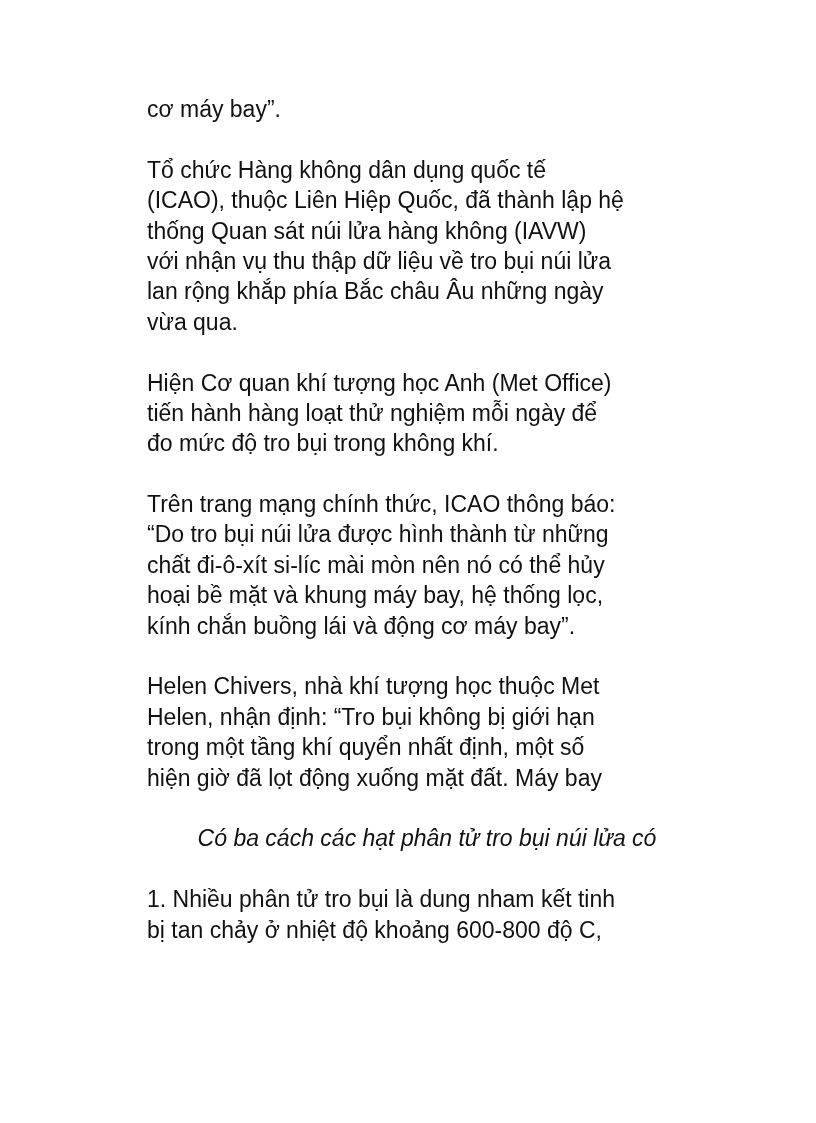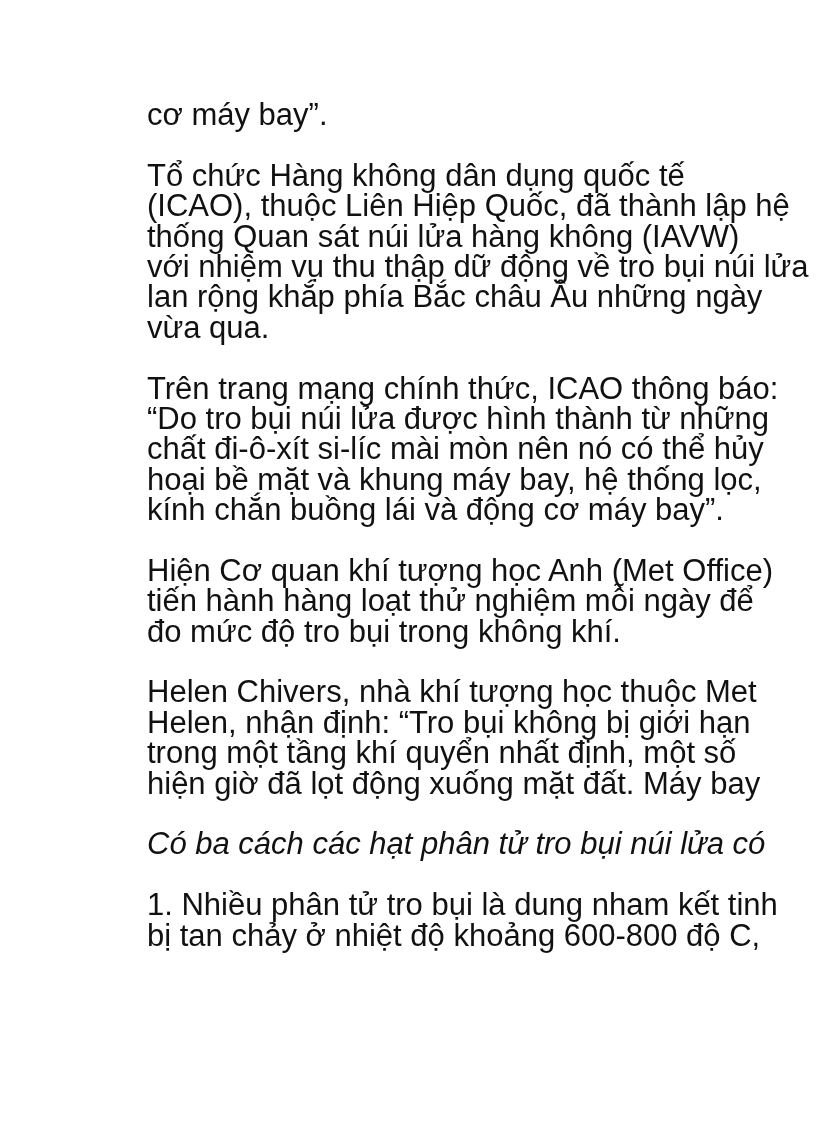--- a/index.html
+++ b/index.html
@@ -1,54 +1,54 @@
 <!DOCTYPE html>
 <html><head>
 <meta charset="utf-8">
 <style>
   html, body { margin: 0; padding: 0; background: #ffffff; }
   body { width: 816px; height: 1123px; position: relative; overflow: hidden; }
   .page {
     position: absolute; left: 147px; top: 94px; width: 560px;
     font-family: "Liberation Sans", sans-serif;
-    font-size: 31px; line-height: 30.4px; color: #111111; margin-top: 6px;
+    font-size: 23px; line-height: 30.4px; color: #111111;
   }
   .line { display: block; white-space: nowrap; height: 30.4px; }
   .para { margin: 0 0 30.4px 0; }
   .italic { font-style: italic; text-align: center; }
 </style>
 </head>
 <body>
 
 <div class="page">
   <div class="para">
     <span class="line">cơ máy bay”.</span>
   </div>
 
   <div class="para">
     <span class="line">Tổ chức Hàng không dân dụng quốc tế</span>
     <span class="line">(ICAO), thuộc Liên Hiệp Quốc, đã thành lập hệ</span>
     <span class="line">thống Quan sát núi lửa hàng không (IAVW)</span>
-    <span class="line">với nhiệm vụ thu thập dữ động về tro bụi núi lửa</span>
+    <span class="line">với nhận vụ thu thập dữ liệu về tro bụi núi lửa</span>
     <span class="line">lan rộng khắp phía Bắc châu Âu những ngày</span>
     <span class="line">vừa qua.</span>
+  </div>
+
+  <div class="para">
+    <span class="line">Hiện Cơ quan khí tượng học Anh (Met Office)</span>
+    <span class="line">tiến hành hàng loạt thử nghiệm mỗi ngày để</span>
+    <span class="line">đo mức độ tro bụi trong không khí.</span>
   </div>
 
   <div class="para">
     <span class="line">Trên trang mạng chính thức, ICAO thông báo:</span>
     <span class="line">“Do tro bụi núi lửa được hình thành từ những</span>
     <span class="line">chất đi-ô-xít si-líc mài mòn nên nó có thể hủy</span>
     <span class="line">hoại bề mặt và khung máy bay, hệ thống lọc,</span>
     <span class="line">kính chắn buồng lái và động cơ máy bay”.</span>
-  </div>
-
-  <div class="para">
-    <span class="line">Hiện Cơ quan khí tượng học Anh (Met Office)</span>
-    <span class="line">tiến hành hàng loạt thử nghiệm mỗi ngày để</span>
-    <span class="line">đo mức độ tro bụi trong không khí.</span>
   </div>
 
   <div class="para">
     <span class="line">Helen Chivers, nhà khí tượng học thuộc Met</span>
     <span class="line">Helen, nhận định: “Tro bụi không bị giới hạn</span>
     <span class="line">trong một tầng khí quyển nhất định, một số</span>
     <span class="line">hiện giờ đã lọt động xuống mặt đất. Máy bay</span>
   </div>
 
   <div class="para italic">

